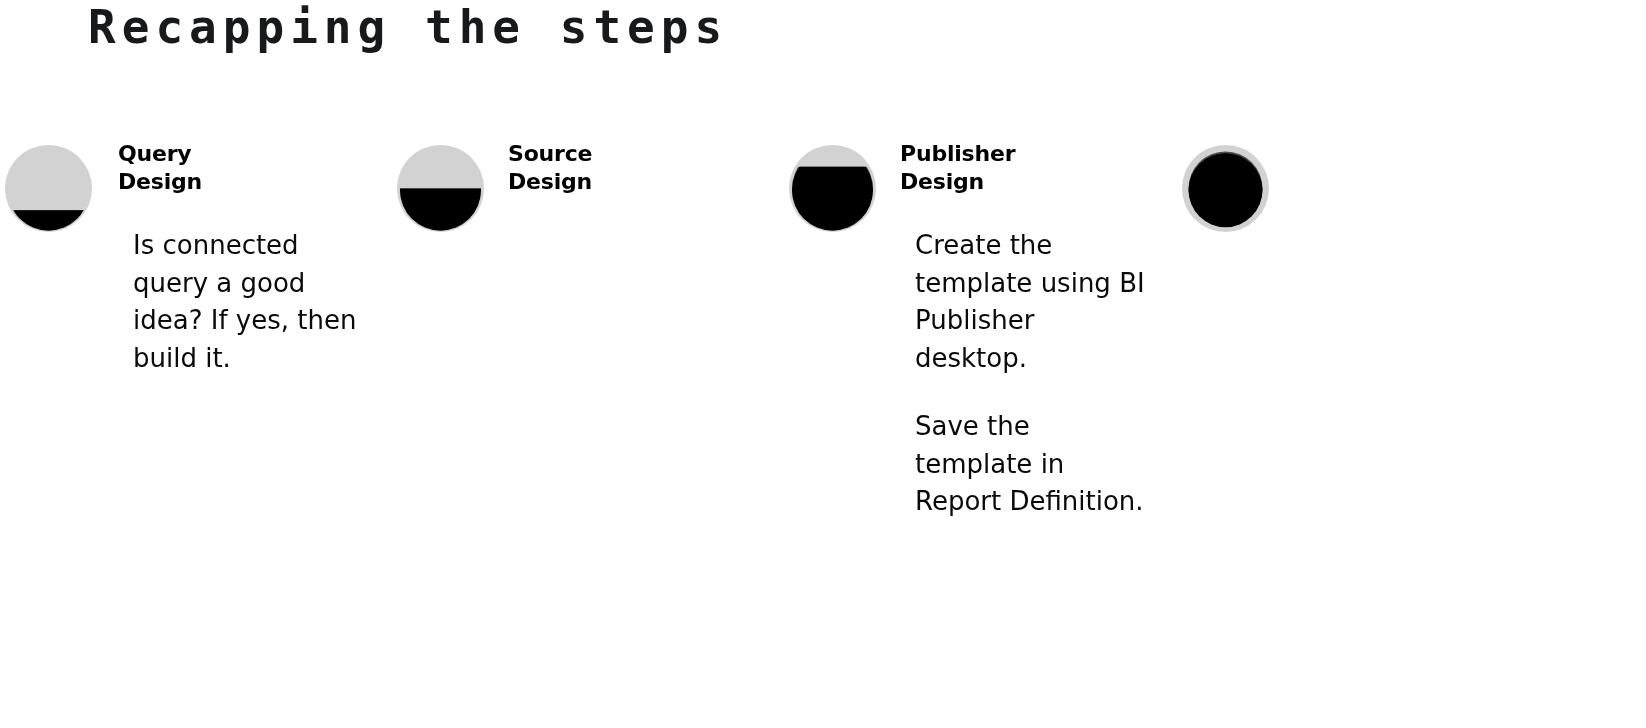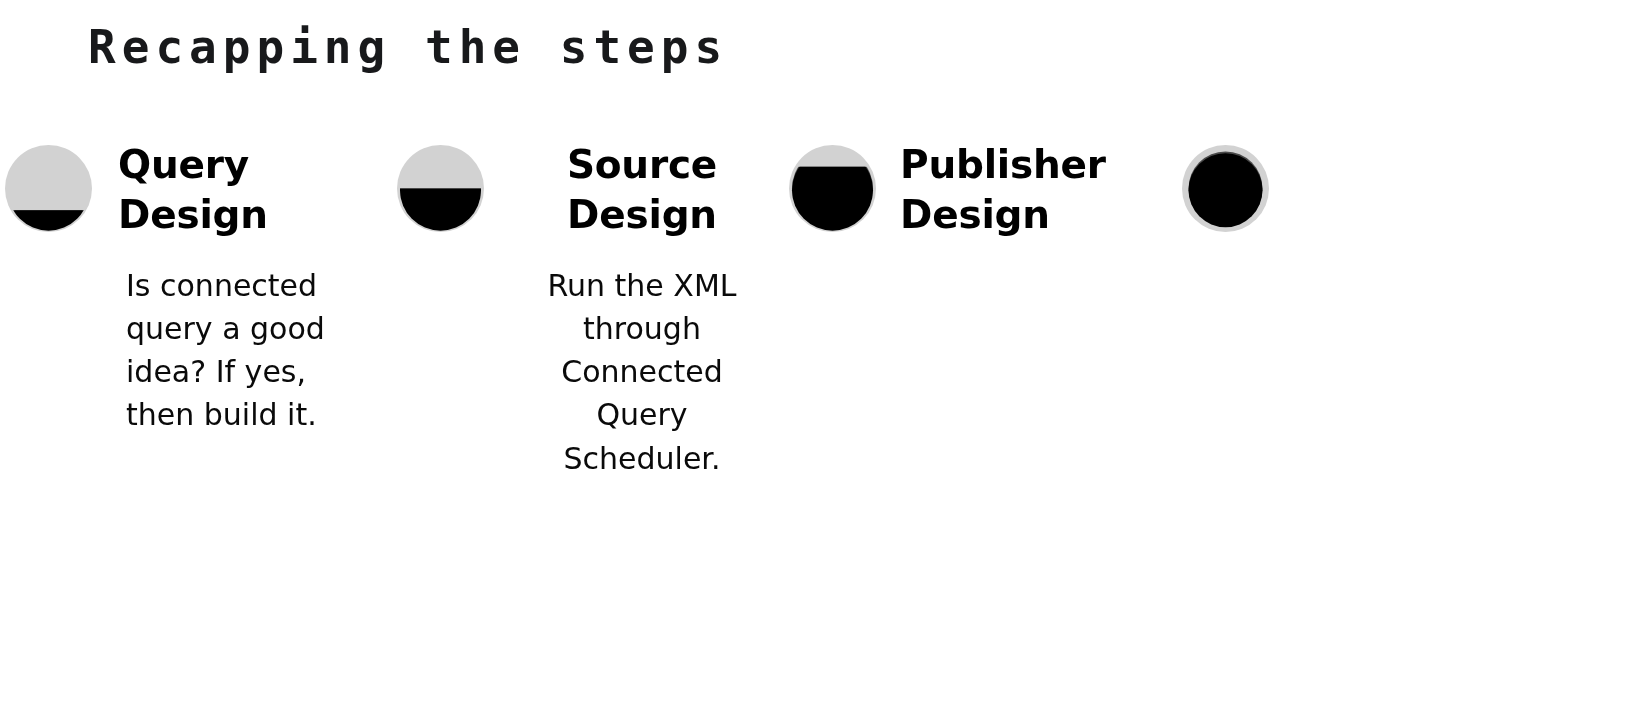--- a/index.html
+++ b/index.html
@@ -13,21 +13,21 @@
     overflow: hidden;
     font-family: "DejaVu Sans", "Liberation Sans", sans-serif;
     color: #000000;
     position: relative;
   }
 
   
   #slide-title {
     position: absolute;
     left: 88px;
-    top: 22px;
+    top: 2px;
     font-family: "DejaVu Sans Mono", "Liberation Mono", monospace;
     font-size: 46px;
     font-weight: 700;
     letter-spacing: 6px;
     color: #18191b;
     white-space: pre;
     line-height: 1.1;
   }
 
   
@@ -53,47 +53,47 @@
     height: 87px;
   }
   .step-gauge svg { display: block; width: 87px; height: 87px; }
 
   .step-body {
     position: absolute;
     top: 0;
   }
 
   .step-heading {
-    font-size: 39px;
+    font-size: 22px;
     font-weight: 700;
     line-height: 1.28;
     letter-spacing: -0.2px;
     color: #000000;
     margin: 0;
     white-space: pre-line;
   }
   .step-heading.single-line {
     padding-top: 47px;
     white-space: pre;
   }
 
   .step-para {
-    font-size: 30px;
+    font-size: 26px;
     line-height: 1.44;
     color: #0a0a0a;
-    margin: 8px;
+    margin: 15px;
     padding-top: 16px;
     white-space: pre-line;
   }
 
   
   #step-1            { left: 5px;    width: 380px; }
   #step-1 .step-body { left: 113px;  width: 262px; }
 
-  #step-2            { left: 397px;  width: 380px; text-align: center; }
+  #step-2            { left: 397px;  width: 380px; }
   #step-2 .step-body { left: 111px;  width: 268px; }
 
   #step-3            { left: 789px;  width: 380px; }
   #step-3 .step-body { left: 111px;  width: 268px; }
 
   #step-4            { left: 1182px; width: 460px; }
   #step-4 .step-body { left: 111px;  width: 345px; }
 </style>
 </head>
 <body>
@@ -135,21 +135,20 @@
         <circle cx="43.5" cy="43.5" r="43.5" fill="#d2d2d2"></circle>
         <g clip-path="url(#clip-2)">
           <circle cx="43.5" cy="43.5" r="40.5" fill="#4a4a4a"></circle>
           <circle cx="43.5" cy="45.2" r="40.5" fill="#000000"></circle>
         </g>
       </svg>
     </div>
     <div class="step-body">
       <div class="step-heading">Source
 Design</div>
-      <p class="step-para">Run the XML through Connected Query Scheduler.</p>
     </div>
   </div>
 
   <div class="step" id="step-3">
     <div class="step-gauge">
       <svg viewBox="0 0 87 87" aria-hidden="true">
         <defs>
           <clipPath id="clip-3">
               <rect x="0" y="21.75" width="87" height="65.25"></rect>
             </clipPath>
@@ -157,20 +156,22 @@
         <circle cx="43.5" cy="43.5" r="43.5" fill="#d2d2d2"></circle>
         <g clip-path="url(#clip-3)">
           <circle cx="43.5" cy="43.5" r="40.5" fill="#4a4a4a"></circle>
           <circle cx="43.5" cy="45.2" r="40.5" fill="#000000"></circle>
         </g>
       </svg>
     </div>
     <div class="step-body">
       <div class="step-heading">Publisher
 Design</div>
+      <p class="step-para">Create the template using BI Publisher desktop.</p>
+      <p class="step-para">Save the template in Report Definition.</p>
     </div>
   </div>
 
   <div class="step" id="step-4">
     <div class="step-gauge">
       <svg viewBox="0 0 87 87" aria-hidden="true">
         <defs>
           <clipPath id="clip-4">
               <rect x="0" y="0" width="87" height="87"></rect>
             </clipPath>

